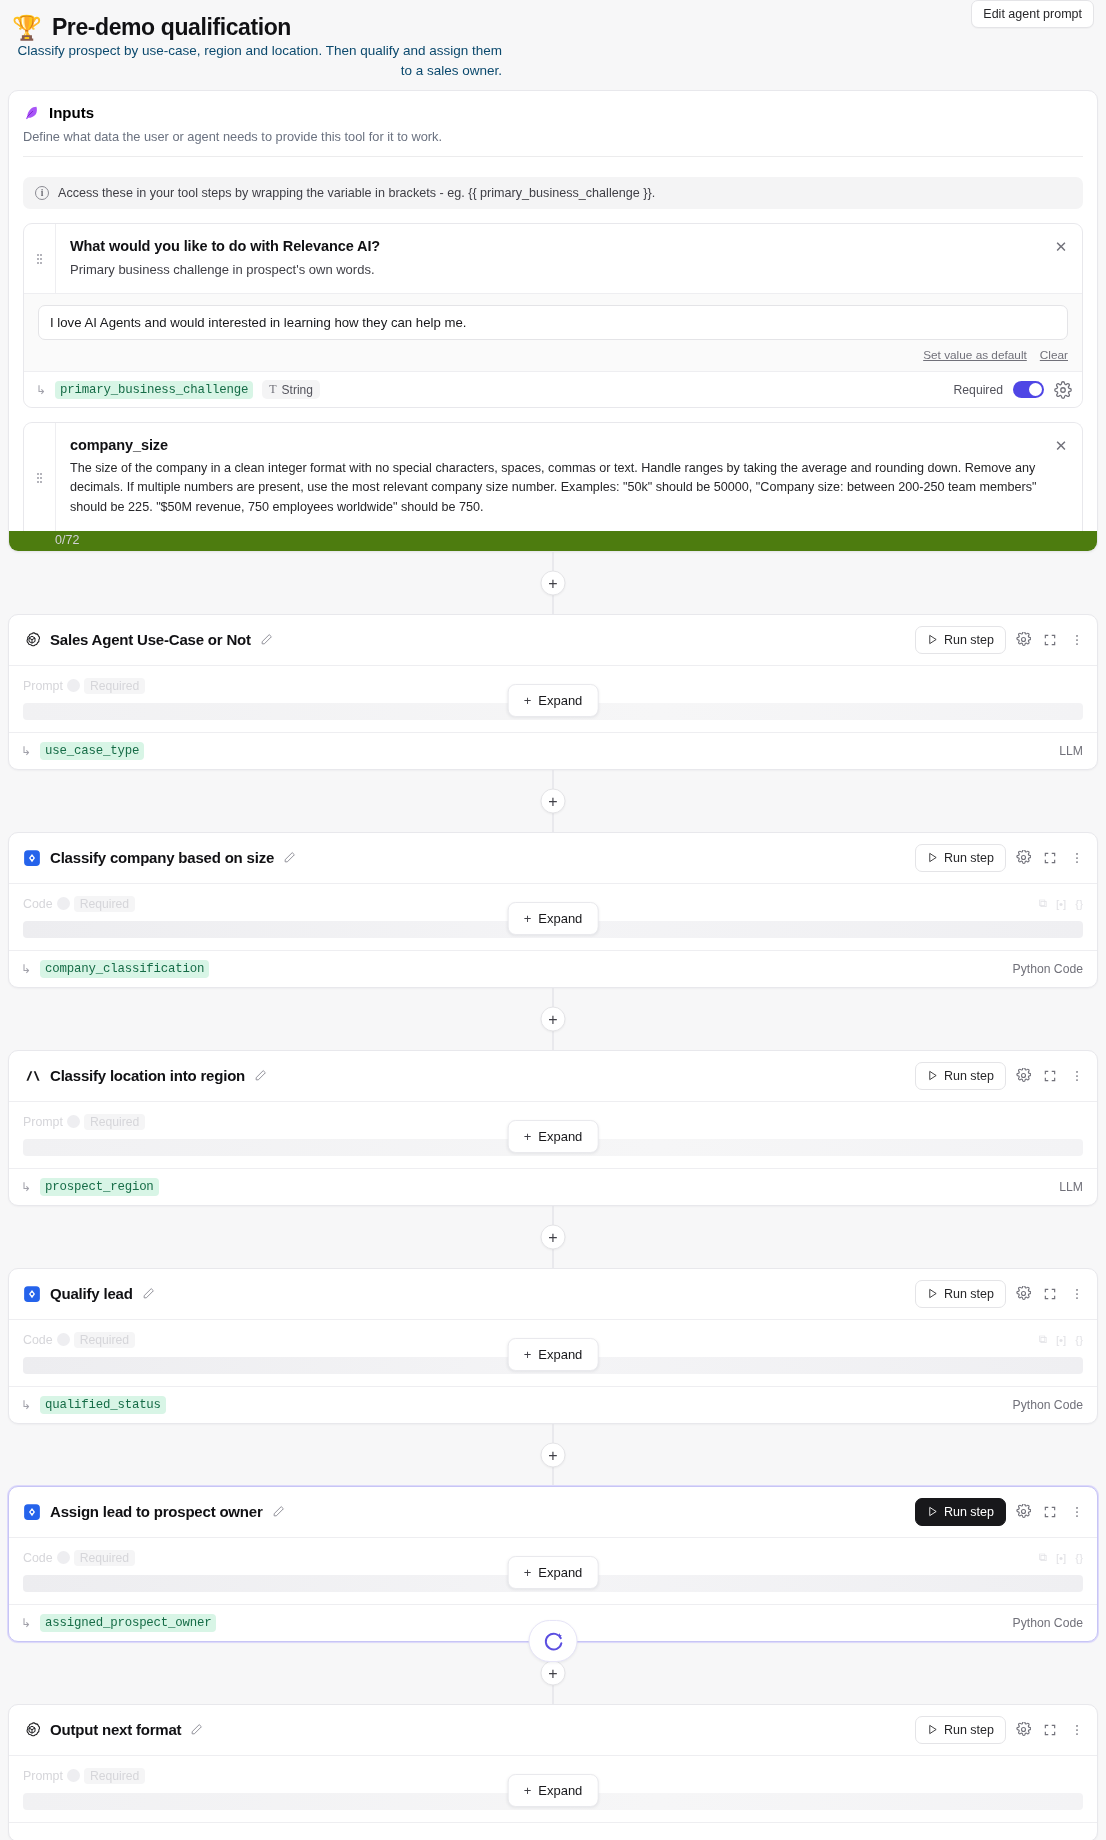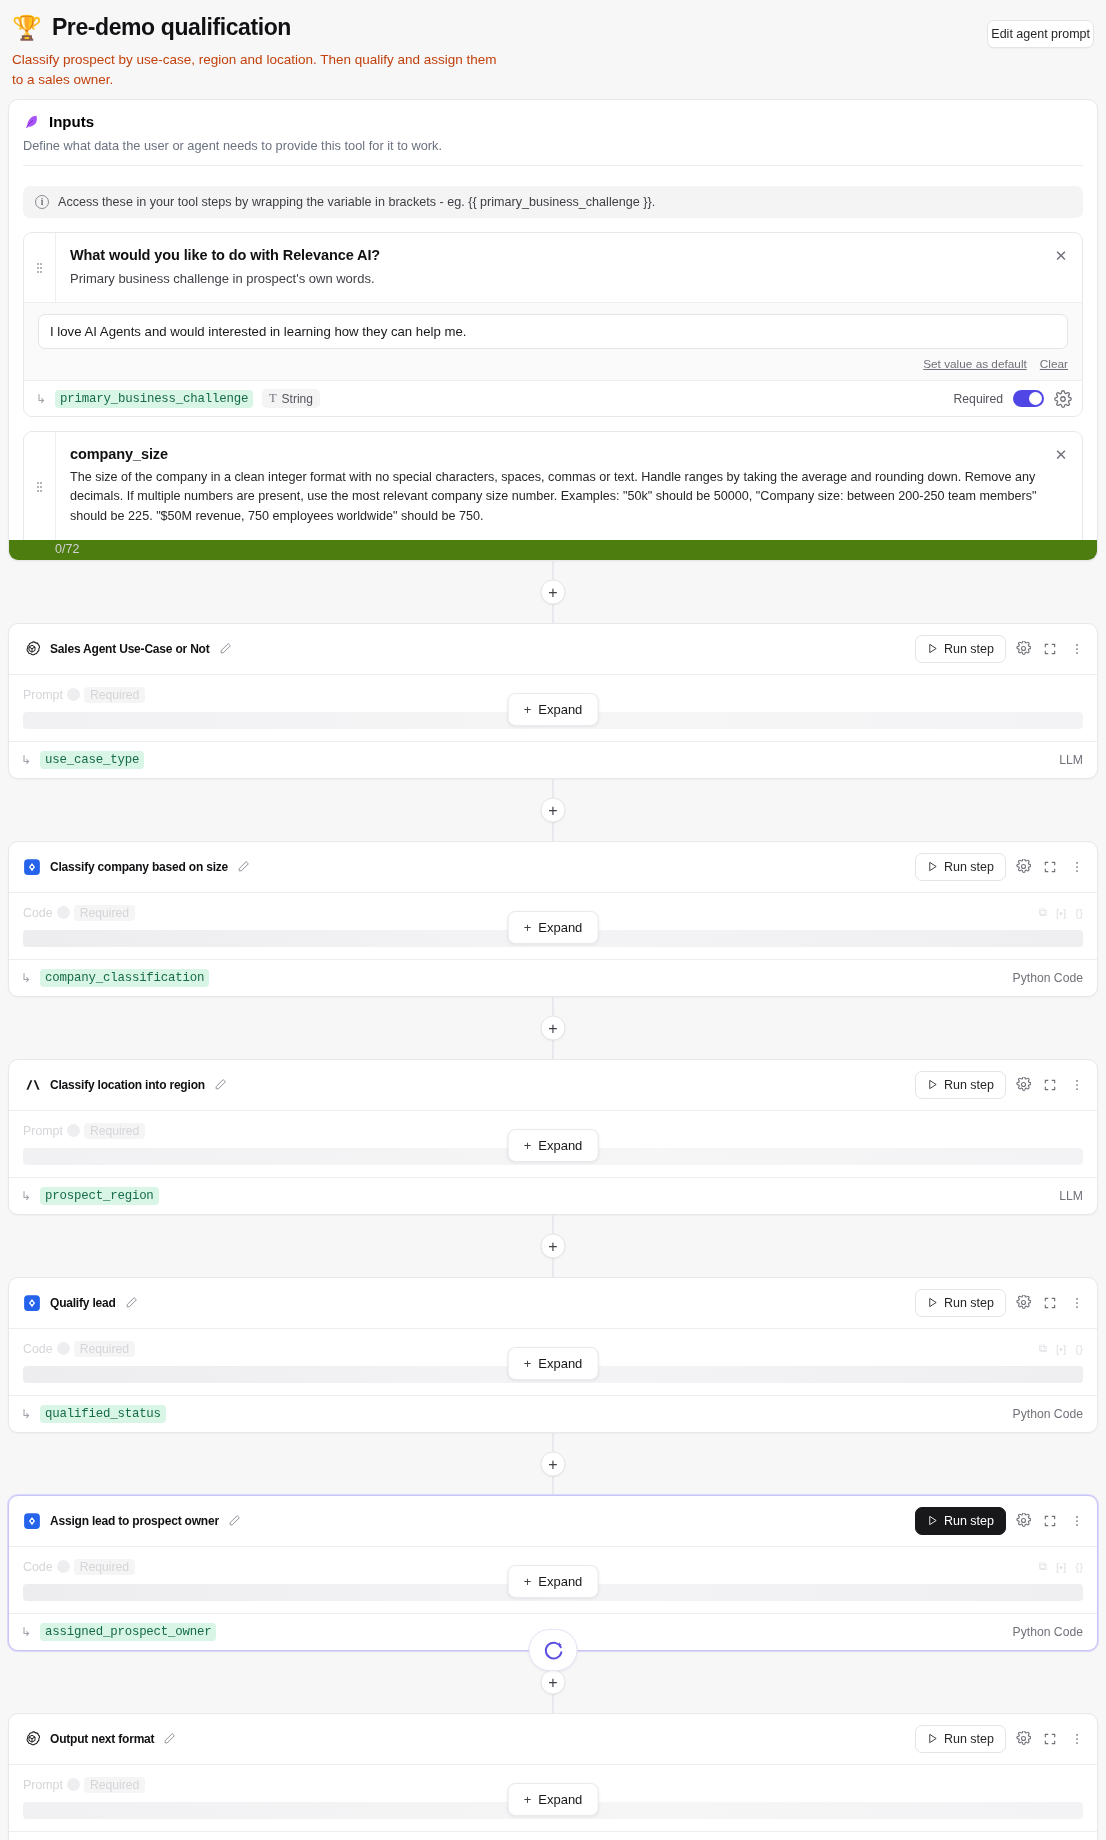--- a/index.html
+++ b/index.html
@@ -13,27 +13,28 @@
   body { padding: 0 0 10px 0; }
 
   
   .page-head { padding: 14px 12px 8px 12px; position: relative; }
   .title-row { display: flex; align-items: center; gap: 10px; }
   .trophy { font-size: 24px; line-height: 1; }
   .page-title {
     font-size: 23px; font-weight: 700; letter-spacing: -0.4px; color: #111114;
   }
   .page-sub {
-    margin-top: 9px; font-size: 13.5px; color: #c2410c; line-height: 1.5;
+    font-size: 13.5px; color: #0c4a6e; line-height: 1.5;
     max-width: 490px;
+    text-align: right;
   }
   .edit-agent-btn {
-    position: absolute; right: 12px; top: 20px;
+    position: absolute; right: 12px; top: 0;
     background: #fff; border: 1px solid #e4e4e7; border-radius: 7px;
-    padding: 6px 3px; font-size: 12.5px; color: #27272a; cursor: pointer;
+    padding: 6px 11px; font-size: 12.5px; color: #27272a; cursor: pointer;
     box-shadow: 0 1px 1px rgba(0,0,0,.03);
   }
 
   
   .card {
     background: #fff; border: 1px solid #e8e8ec; border-radius: 10px;
     margin: 0 8px; overflow: hidden;
     box-shadow: 0 1px 2px rgba(16,24,40,.04);
   }
   .card.inputs-card { border-radius: 10px; }
@@ -143,21 +144,21 @@
     background: #fff; border: 1px solid #e8e8ec; border-radius: 10px;
     margin: 0 8px; position: relative;
     box-shadow: 0 1px 2px rgba(16,24,40,.04);
   }
   .step-card.active { border-color: #c7c5f5; box-shadow: 0 0 0 1px #ddd9fb, 0 1px 2px rgba(16,24,40,.05); }
   .step-head {
     display: flex; align-items: center; gap: 9px; padding: 11px 10px 11px 14px;
     border-bottom: 1px solid #eeeef1;
   }
   .step-icon { width: 18px; height: 18px; flex: 0 0 18px; display:block; }
-  .step-name { font-size: 12px; font-weight: 700; color: #111114; letter-spacing: -.2px; }
+  .step-name { font-size: 15px; font-weight: 700; color: #111114; letter-spacing: -.2px; }
   .pencil { width: 13px; height: 13px; color: #8e8e97; cursor: pointer; }
   .step-head-right { margin-left: auto; display: flex; align-items: center; gap: 7px; }
   .run-step {
     display: inline-flex; align-items: center; gap: 6px;
     background: #fff; border: 1px solid #e4e4e7; border-radius: 7px;
     padding: 6px 11px; font-size: 12.5px; color: #27272a; cursor: pointer;
     font-family: "Liberation Sans", sans-serif;
   }
   .run-step.dark { background: #18181b; border-color: #18181b; color: #fff; }
   .icon-btn {

